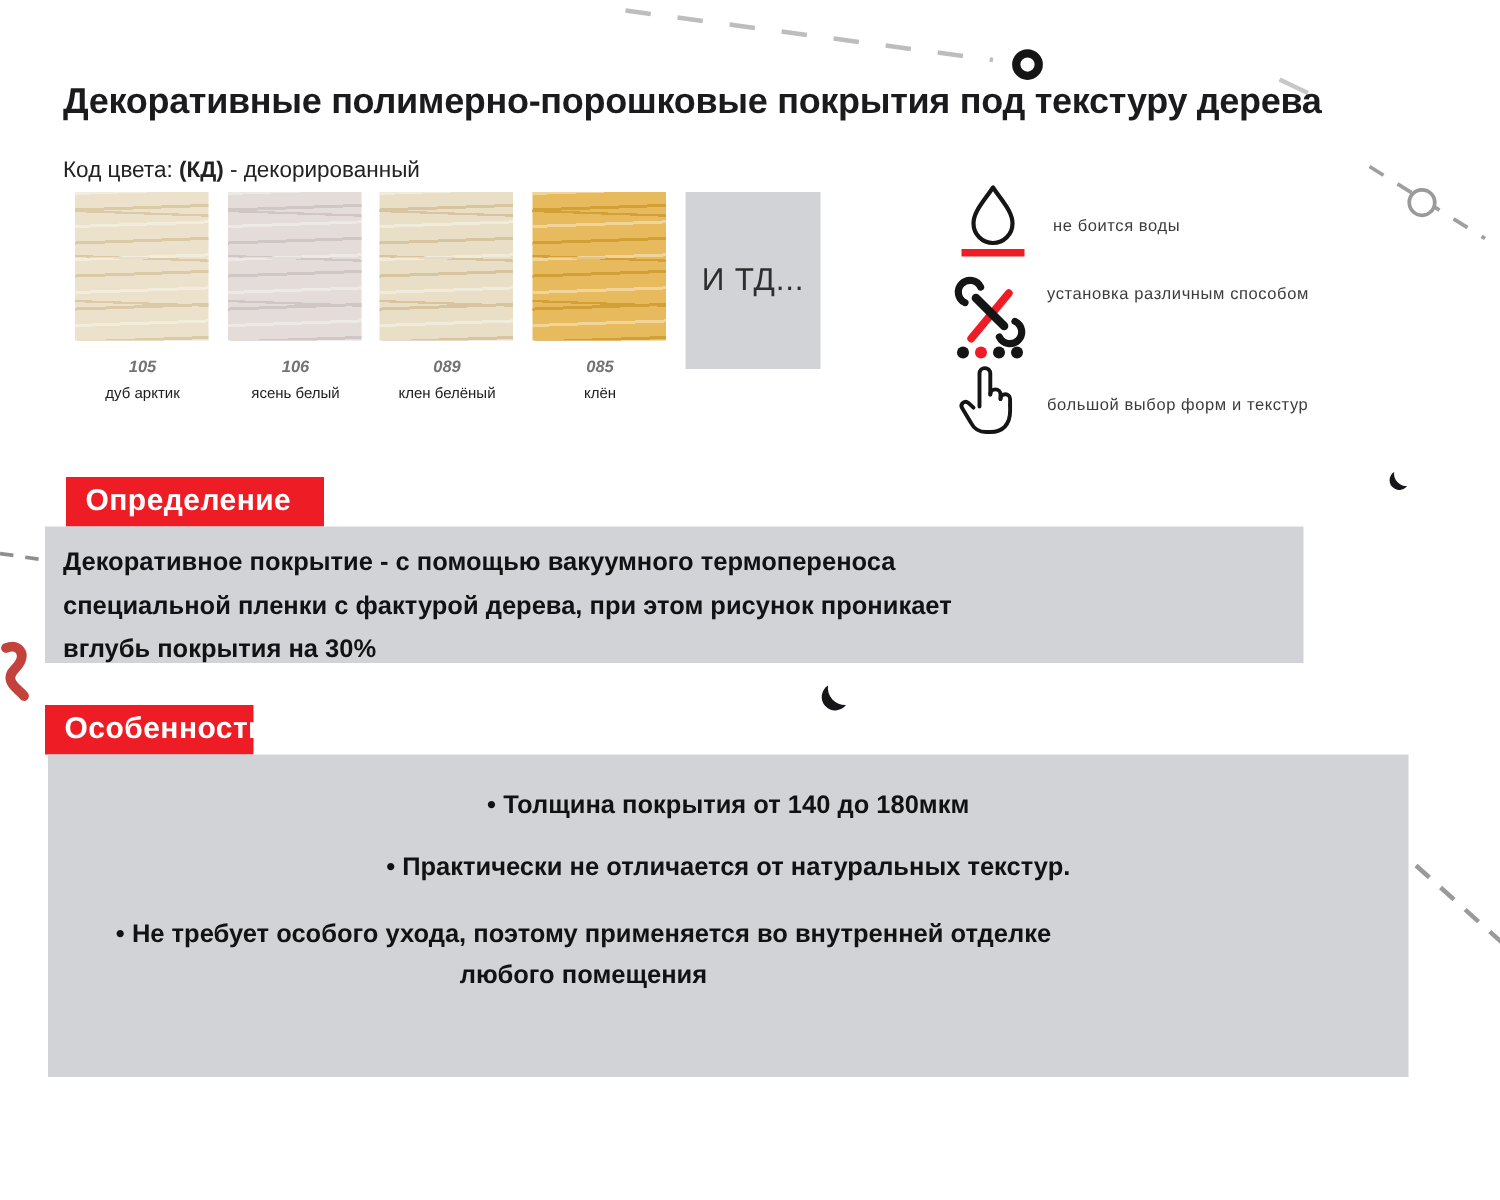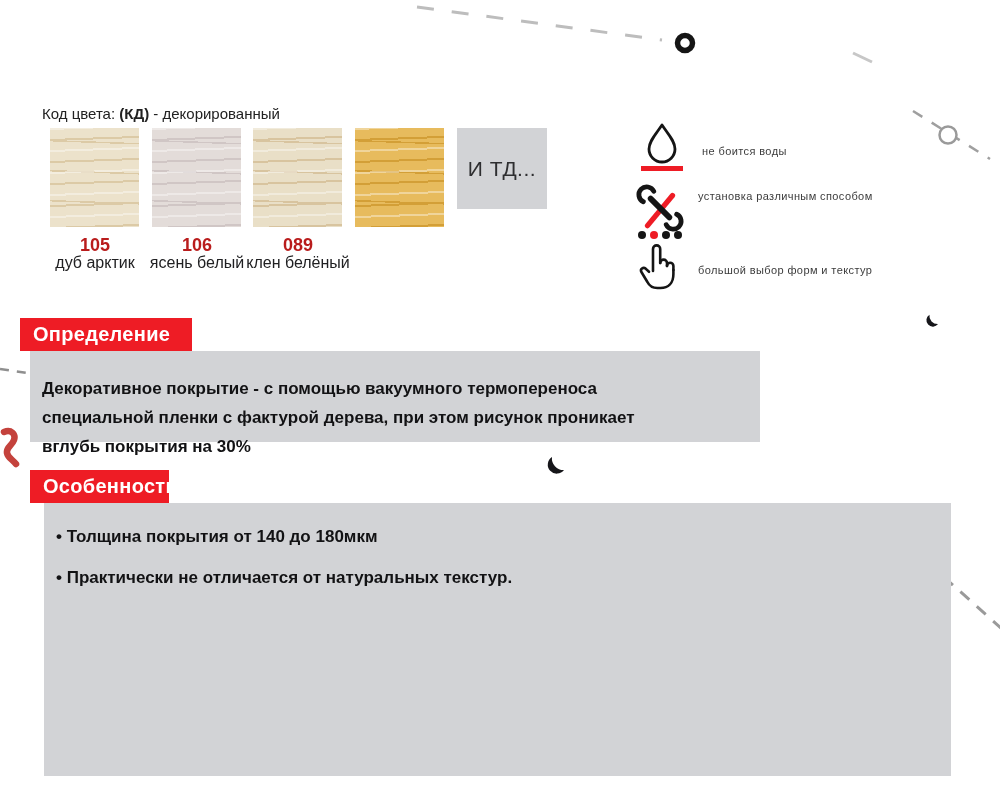--- a/index.html
+++ b/index.html
@@ -14,38 +14,38 @@
   .title{left:42px;top:54px;font-size:24px;font-weight:700;letter-spacing:-0.2px;
          white-space:nowrap;color:#1b1b1d;}
   .subtitle{left:42px;top:89px;font-size:15px;color:#222;margin-top:16px;}
   .subtitle b{font-weight:700;}
 
   
   .swatch{top:128px;width:89px;height:99px;background-color:var(--base);
     background-image:
       repeating-linear-gradient(178deg, rgba(255,255,255,.38) 0 2px, transparent 2px 11px, var(--streak) 11px 13px, transparent 13px 22px),
       repeating-linear-gradient(182deg, transparent 0 15px, var(--streak) 15px 16.5px, transparent 16.5px 30px);}
-  .etcbox{left:457px;top:128px;width:90px;height:81px;background:#d2d3d6;
+  .etcbox{left:457px;top:128px;width:90px;height:118px;background:#d2d3d6;
           display:flex;align-items:center;justify-content:center;
           font-size:21px;letter-spacing:.5px;color:#2e2e30;}
   .swlabel{top:235px;width:130px;text-align:center;}
-  .swcode{font-size:18px;font-weight:700;color:#b91c1c;line-height:20px;}
-  .swname{font-size:16px;color:#202022;line-height:16px;}
+  .swcode{font-size:11px;font-weight:700;color:#737373;line-height:20px;font-style:italic;}
+  .swname{font-size:10px;color:#202022;line-height:16px;}
 
   
   .iconlabel{font-size:11px;color:#3c3c3c;letter-spacing:.4px;line-height:21px;}
   .droprule{left:641px;top:166px;width:42px;height:5px;background:#ee1c25;}
 
   
   .redhdr{height:33px;background:#ee1c25;color:#fff;font-size:20px;font-weight:700;
           line-height:33px;padding-left:13px;letter-spacing:.3px;box-sizing:border-box;}
   .graybox{background:#d2d3d6;box-sizing:border-box;}
-  .defbox{left:30px;top:351px;width:730px;height:91px;padding:23px 12px;}
+  .defbox{left:30px;top:351px;width:839px;height:91px;padding:9px 12px;}
   .defbody{width:650px;font-size:17px;font-weight:700;line-height:29px;color:#121214;}
-  .featbox{left:44px;top:503px;width:907px;height:273px;padding:22px 12px;}
+  .featbox{left:32px;top:503px;width:907px;height:215px;padding:22px 12px;text-align:center;}
   .bullet{margin:0;font-size:17px;font-weight:700;color:#121214;line-height:24px;}
   .bullet::before{content:"• ";}
   .b1{margin-bottom:17px;}
   .b2{line-height:37px;max-width:860px;margin-bottom:6px;}
   .b3{margin-bottom:19px;}
   .b4{line-height:27px;max-width:690px;}
 </style>
 </head>
 <body>
 
@@ -57,20 +57,21 @@
     <line x1="853" y1="53" x2="872" y2="62" stroke="#c7c7c7" stroke-width="3"></line>
     <line x1="913" y1="111" x2="990" y2="159" stroke="#9f9f9f" stroke-width="2.5" stroke-dasharray="11 11"></line>
     <circle cx="948" cy="135" r="8.5" fill="#fff" stroke="#9a9a9a" stroke-width="2.5"></circle>
     <path transform="translate(928,319) scale(0.72)" d="M14 7 A 9 9 0 1 1 2 -6 A 11.5 11.5 0 0 0 14 7 Z" fill="#16161a"></path>
     <path transform="translate(550,463)" d="M14 7 A 9 9 0 1 1 2 -6 A 11.5 11.5 0 0 0 14 7 Z" fill="#16161a"></path>
     <line x1="0" y1="369" x2="27" y2="373" stroke="#8f8f8f" stroke-width="2.5" stroke-dasharray="9 8"></line>
     <path d="M4 432 c7 -3 12 2 10 8 c-2 6 -8 7 -7 13 c1 5 6 7 9 11" fill="none" stroke="#c4423c" stroke-width="6.5" stroke-linecap="round"></path>
     <line x1="944" y1="577" x2="1002" y2="629" stroke="#9a9a9a" stroke-width="3" stroke-dasharray="12 10"></line>
   </svg>
 
+  <div class="abs title">Декоративные полимерно-порошковые покрытия под текстуру дерева</div>
   <div class="abs subtitle">
     <span>Код цвета: </span><b>(КД)</b><span> - декорированный</span>
   </div>
 
   <div class="abs swatch" style="left: 50px; --base: #ece2cb; --streak: #dccaa6;"></div>
   <div class="abs swatch" style="left: 152px; --base: #e3dcd9; --streak: #d0c6c5;"></div>
   <div class="abs swatch" style="left: 253px; --base: #e9dfc7; --streak: #d8c49f;"></div>
   <div class="abs swatch" style="left: 355px; --base: #e7bb5d; --streak: #d39f37;"></div>
   <div class="abs etcbox">
     <span>И ТД...</span>
@@ -80,20 +81,24 @@
     <div class="swcode">105</div>
     <div class="swname">дуб арктик</div>
   </div>
   <div class="abs swlabel" style="left:132px">
     <div class="swcode">106</div>
     <div class="swname">ясень белый</div>
   </div>
   <div class="abs swlabel" style="left:233px">
     <div class="swcode">089</div>
     <div class="swname">клен белёный</div>
+  </div>
+  <div class="abs swlabel" style="left:335px">
+    <div class="swcode">085</div>
+    <div class="swname">клён</div>
   </div>
 
   <svg class="abs" style="left:642px;top:122px" width="40" height="44" viewBox="0 0 40 44">
     <path d="M20 3 C14 12 7 19 7 27 a13 13 0 0 0 26 0 C33 19 26 12 20 3 Z" fill="#fff" stroke="#151515" stroke-width="2.8" stroke-linejoin="round"></path>
   </svg>
   <div class="abs droprule"></div>
   <div class="abs iconlabel" style="left:702px;top:141px;width:210px">не боится воды</div>
 
   <svg class="abs" style="left:635px;top:183px" width="50" height="50" viewBox="0 0 48 48">
     <path d="M12 41 L36 12" stroke="#ee1c25" stroke-width="5" stroke-linecap="round"></path>
@@ -110,24 +115,25 @@
     <circle cx="43" cy="6" r="4" fill="#151515"></circle>
     <g fill="none" stroke="#151515" stroke-width="2.6" stroke-linecap="round" stroke-linejoin="round">
       <path d="M18 42 V20 a3.6 3.6 0 0 1 7.2 0 v14"></path>
       <path d="M25.2 34 a3.4 3.4 0 0 1 6.8 0 v3"></path>
       <path d="M32 37 a3.2 3.2 0 0 1 6.4 0 v4"></path>
       <path d="M38.4 41 v4 c0 9 -5 14 -13 14 h-3 c-5 0 -8 -2 -10 -6 l-6 -10 c-1.6 -2.8 1.8 -5.4 4.2 -3.4 l3.4 3.2"></path>
     </g>
   </svg>
   <div class="abs iconlabel" style="left:698px;top:260px;width:225px">большой выбор форм и&nbsp;текстур</div>
 
-  <div class="abs redhdr" style="left:20px;top:318px;width:172px">Определение</div>
+  <div class="abs redhdr" style="left:44px;top:318px;width:172px">Определение</div>
   <div class="abs graybox defbox">
     <div class="defbody">Декоративное покрытие - с помощью вакуумного термопереноса специальной пленки с фактурой дерева, при этом рисунок проникает вглубь покрытия на 30%</div>
   </div>
 
   <div class="abs redhdr" style="left:30px;top:470px;width:139px">Особенности</div>
   <div class="abs graybox featbox">
     <p class="bullet b1">Толщина покрытия от 140 до 180мкм</p>
     <p class="bullet b3">Практически не отличается от натуральных текстур.</p>
+    <p class="bullet b4">Не требует особого ухода, поэтому применяется во внутренней отделке любого помещения</p>
   </div>
 
 </div>
 
 </body></html>

